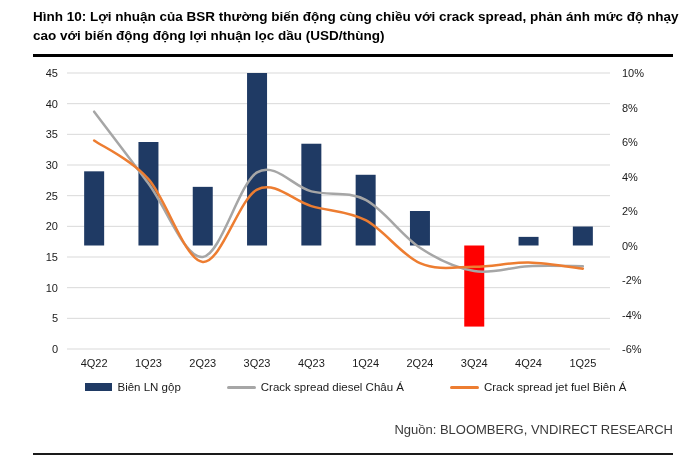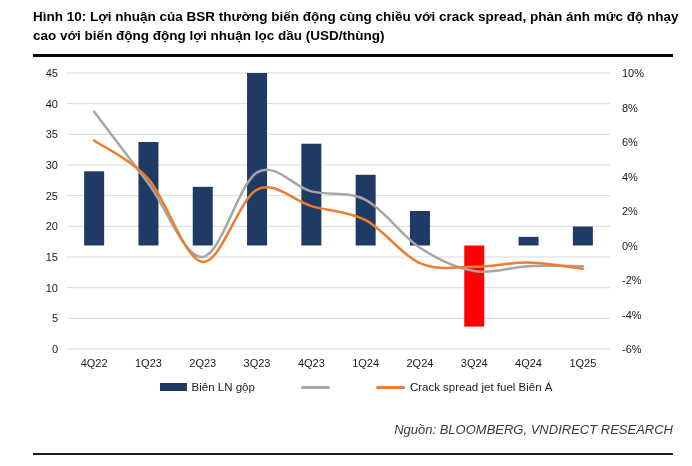--- a/index.html
+++ b/index.html
@@ -17,21 +17,21 @@
   .chart-wrap{position:absolute;left:0;top:60px;width:588px;height:320px;}
   .legend-row{
     position:absolute;left:0;top:381px;width:692px;
     display:flex;justify-content:center;align-items:center;gap:26px;
     font-size:11.5px;color:#1a1a1a;
   }
   .legend-item{display:flex;align-items:center;gap:5px;padding-left:20px;}
   .swatch-bar{width:27px;height:8px;}
   .swatch-line{width:29px;height:3px;border-radius:2px;}
   .source-text{
-    position:absolute;right:19px;top:422px;font-size:13px;color:#3a3a3a;font-style:italic;
+    position:absolute;right:19px;top:422px;font-size:13px;color:#3a3a3a;
   }
   .bottom-rule{
     position:absolute;left:33px;top:453px;width:640px;height:1.5px;background:#1a1a1a;
   }
 </style>
 </head>
 <body>
 
 <div class="fig-title">Hình 10: Lợi nhuận của BSR thường biến động cùng chiều với crack spread, phản ánh mức độ nhạy cao với biến động động lợi nhuận lọc dầu (USD/thùng)</div>
 <div class="title-rule"></div>
@@ -92,20 +92,21 @@
     </svg>
 </div>
 
 <div class="legend-row">
   <div class="legend-item">
     <span class="swatch-bar" id="sw-bar" style="background: rgb(31, 58, 100);"></span>
     <span>Biên LN gộp</span>
   </div>
   <div class="legend-item">
     <span class="swatch-line" id="sw-diesel" style="background: rgb(166, 166, 166);"></span>
+    <span>Crack spread diesel Châu Á</span>
   </div>
   <div class="legend-item">
     <span class="swatch-line" id="sw-jet" style="background: rgb(237, 125, 49);"></span>
     <span>Crack spread jet fuel Biên Á</span>
   </div>
 </div>
 
 <div class="source-text">Nguồn: BLOOMBERG, VNDIRECT RESEARCH</div>
 <div class="bottom-rule"></div>
 

